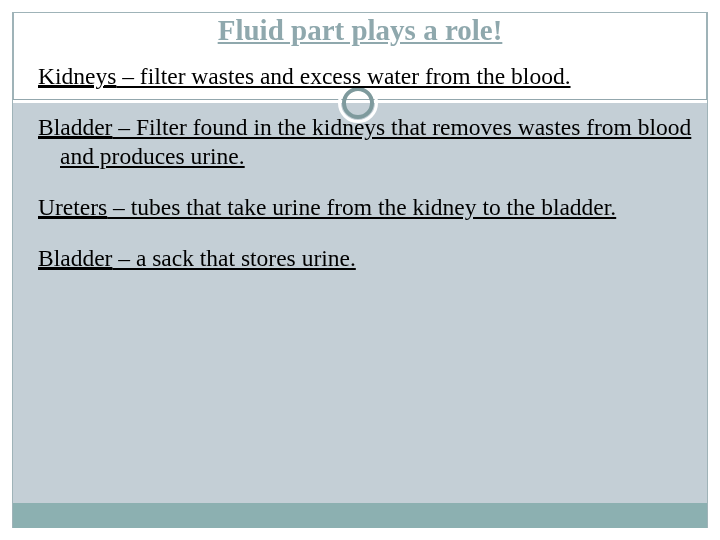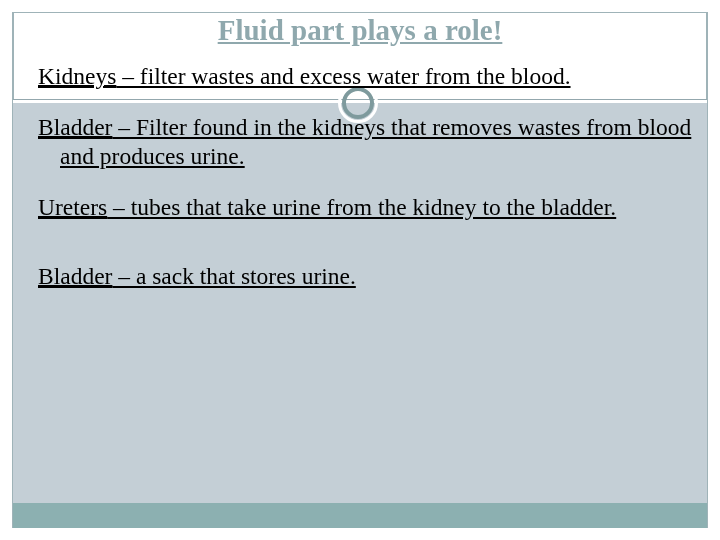--- a/index.html
+++ b/index.html
@@ -136,21 +136,21 @@
     padding-left: 18px;
   }
   .para .lead {
     text-decoration: underline;
     text-underline-offset: 1px;
   }
 
   
   .p-kidneys  { margin-bottom: 22px; padding-left: 32px; text-indent: -32px; }
   .p-nephron  { margin-bottom: 22px; padding-left: 22px; text-indent: -22px; }
-  .p-ureters  { margin-bottom: 40px; padding-left: 28px; text-indent: -28px; }
+  .p-ureters  { margin-bottom: 22px; padding-left: 28px; text-indent: -28px; }
   .p-bladder  { margin-bottom: 24px; padding-left: 0;    text-indent: 0; }
   .p-urethra  { margin-bottom: 22px; padding-left: 0;    text-indent: 0; }
   .p-urine    { margin-bottom: 0;    padding-left: 0;    text-indent: 0; }
 </style>
 </head>
 <body>
 
 <div class="slide">
 
   <div class="body-panel"></div>

